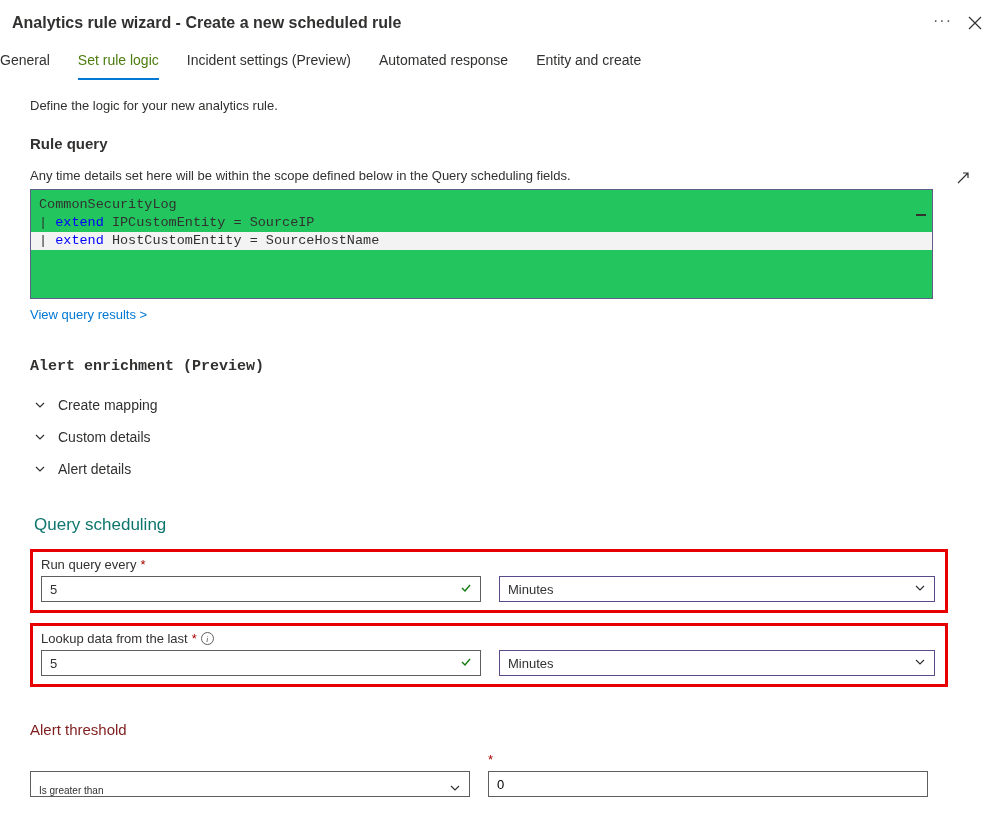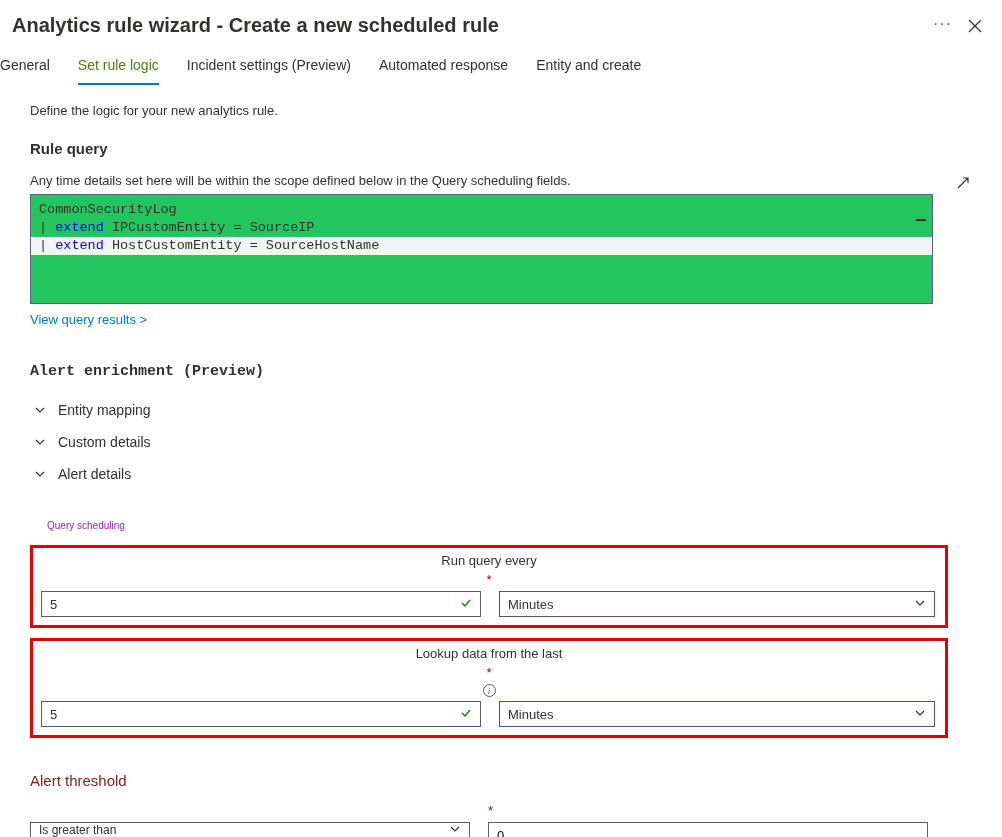--- a/index.html
+++ b/index.html
@@ -16,21 +16,21 @@
     position: relative;
     padding: 0;
   }
   .header {
     display: flex;
     align-items: center;
     justify-content: space-between;
     padding: 14px 20px 4px 12px;
   }
   .header-title {
-    font-size: 20px;
+    font-size: 16px;
     font-weight: 600;
     color: #323130;
   }
   .header-actions {
     display: flex;
     align-items: center;
     gap: 16px;
   }
   .ellipsis-icon, .close-icon {
     cursor: pointer;
@@ -129,41 +129,40 @@
     align-items: center;
     gap: 12px;
     padding: 8px 4px;
     cursor: pointer;
   }
   .accordion-item .chev {
     display:inline-flex;
   }
   .accordion-label { font-size: 14px; color:#323130; }
   .sched-title {
-    font-size: 10px;
+    font-size: 17px;
     font-weight: 400;
-    margin: 30px 0 14px 17px;
-    color:#a21caf;
+    margin: 30px 0 14px 4px;
+    color:#0f766e;
   }
   .field-row-group {
     width: 918px;
   }
   .highlight-box {
     border: 3px solid #e60000;
     padding: 5px 8px 8px 8px;
     margin-bottom: 10px;
   }
   .field-label {
     font-size: 13px;
     color:#323130;
     margin-bottom: 4px;
     display: flex;
     align-items: center;
     gap: 4px;
-    flex-direction: column;
   }
   .req { color: #a80000; }
   .info-icon {
     display:inline-flex;
     width:13px;height:13px;
     border:1px solid #605e5c;
     border-radius:50%;
     font-size:9px;
     align-items:center;justify-content:center;
     color:#605e5c;
@@ -202,22 +201,22 @@
     align-items:flex-end;
     gap: 18px;
     width: 918px;
   }
   .thresh-col { display:flex; flex-direction:column; gap:4px; }
   .thresh-select {
     width: 440px;
     height: 26px;
     border:1px solid #605e5c;
     padding:0 8px;
-    display:flex;align-items:flex-start;justify-content:space-between;
-    font-size:12px;
+    display:flex;align-items:flex-end;justify-content:space-between;
+    font-size:10px;
   }
   .thresh-input {
     width: 440px;
     height:26px;
     border:1px solid #605e5c;
     padding:0 8px;
     font-size:13px;
   }
 </style>
 </head>
@@ -268,21 +267,21 @@
     <div class="spacer-lg"></div>
 
     <div class="enrich-title">Alert enrichment (Preview)</div>
 
     <div class="accordion-item">
       <span class="chev">
         <svg width="12" height="12" viewBox="0 0 12 12">
             <path d="M2 4 L6 8 L10 4" stroke="#323130" stroke-width="1.2" fill="none"></path>
           </svg>
       </span>
-      <span class="accordion-label">Entity mapping</span>
+      <span class="accordion-label">Create mapping</span>
     </div>
     <div class="accordion-item">
       <span class="chev">
         <svg width="12" height="12" viewBox="0 0 12 12">
             <path d="M2 4 L6 8 L10 4" stroke="#323130" stroke-width="1.2" fill="none"></path>
           </svg>
       </span>
       <span class="accordion-label">Custom details</span>
     </div>
     <div class="accordion-item">

